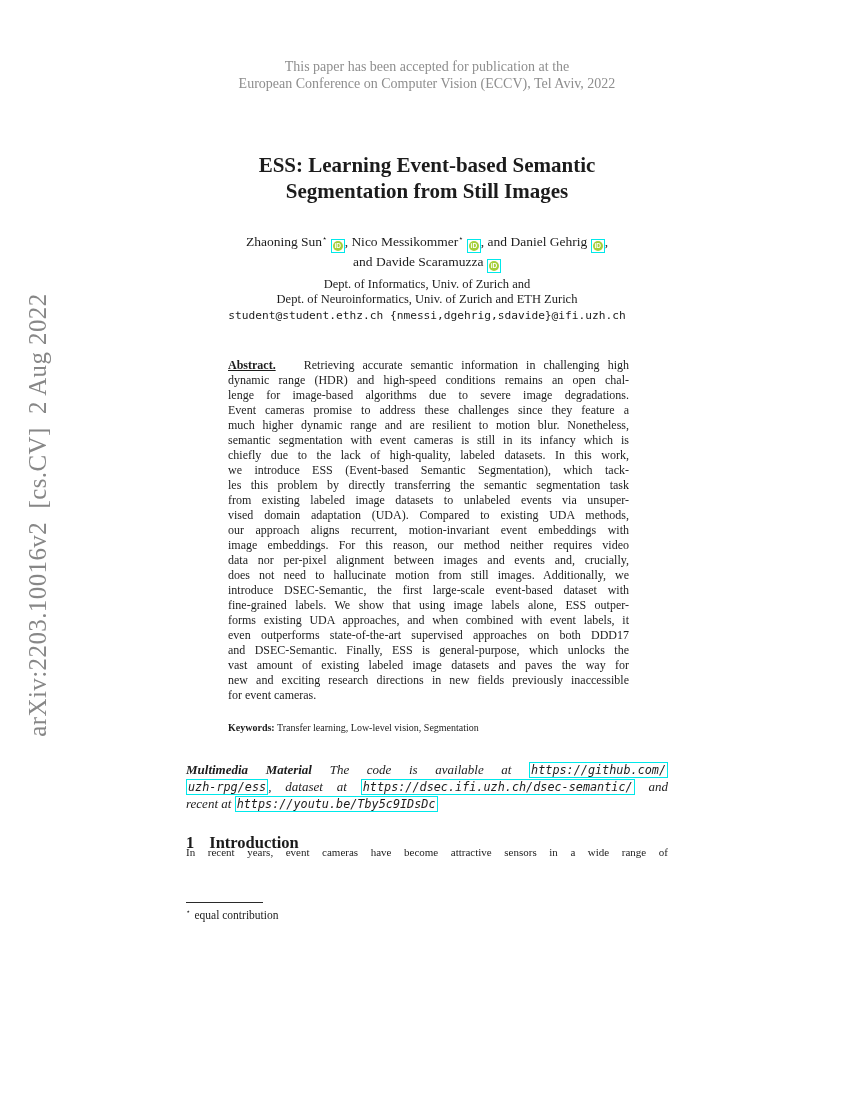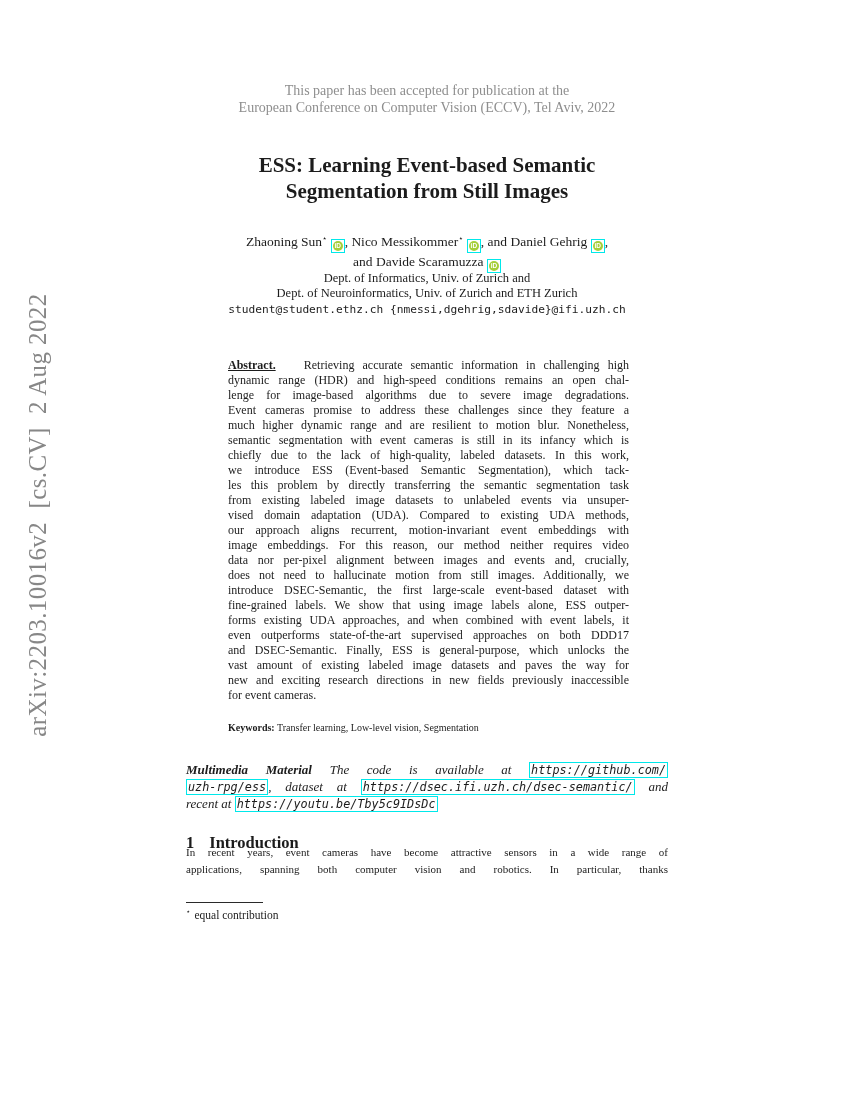--- a/index.html
+++ b/index.html
@@ -14,21 +14,20 @@
   }
 
   
   .notice {
     position: absolute;
     top: 58px; left: 186px; width: 482px;
     text-align: center;
     color: var(--notice-gray, #8e8e8e);
     font-size: 14px;
     line-height: 17px;
-    margin-top: 24px;
   }
 
   
   .watermark {
     position: absolute;
     left: 38px; top: 515px;
     transform: translate(-50%, -50%) rotate(-90deg);
     white-space: pre;
     font-size: 25px;
     letter-spacing: 0.4px;
@@ -68,21 +67,21 @@
     color: #ffffff;
     font-family: "Liberation Sans", sans-serif;
     font-size: 6.5px;
     font-weight: bold;
     line-height: 10px;
     text-align: center;
   }
 
   .affil {
     position: absolute;
-    top: 271px; left: 186px; width: 482px;
+    top: 277px; left: 186px; width: 482px;
     text-align: center;
     font-size: 12.5px;
     line-height: 14.5px;
   }
   .mono { font-family: "DejaVu Sans Mono", monospace; }
   .email-line { font-size: 11.2px; margin-top: 3px; letter-spacing: 0; }
 
   .abstract {
     position: absolute;
     top: 358px; left: 228px; width: 401px;
@@ -227,21 +226,20 @@
       <span class="link-box">https://youtu.be/Tby5c9IDsDc</span>
     </div>
   </div>
 
   <div class="section-heading">
     <span class="sec-num">1</span><span>Introduction</span>
   </div>
 
   <div class="intro">
     <div class="body-line just">In recent years, event cameras have become attractive sensors in a wide range of</div>
-    <div class="body-line just">applications, spanning both computer vision and robotics. In particular, thanks</div>
   </div>
 
   <div class="footnote">
     <hr class="footnote-rule">
     <div><sup class="fn-mark">⋆</sup><span>equal contribution</span></div>
   </div>
 
 </div>
 
 </body></html>

